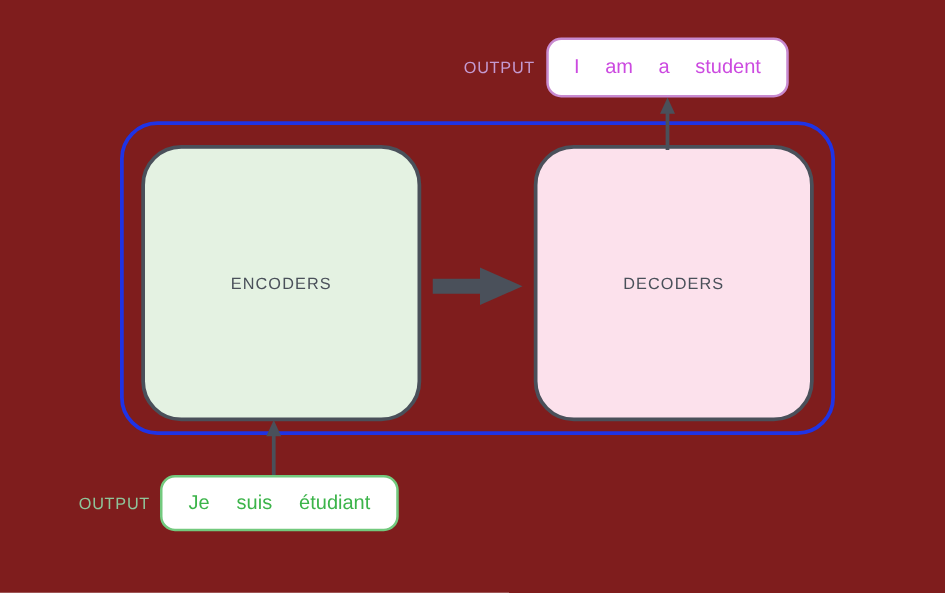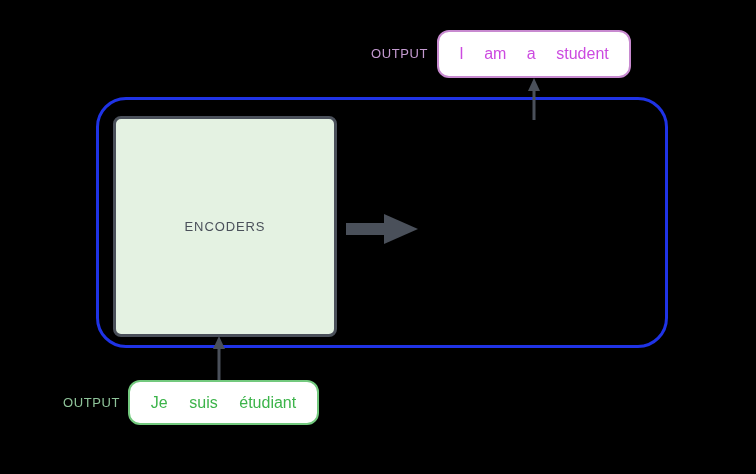--- a/index.html
+++ b/index.html
@@ -10,21 +10,21 @@
     width: 756px;
     height: 474px;
     background: #ffffff;
     font-family: "Liberation Sans", sans-serif;
     overflow: hidden;
   }
   #canvas {
     position: relative;
     width: 756px;
     height: 474px;
-    background: #000000;
+    background: #7f1d1d;
   }
 
   
   .outer-container {
     position: absolute;
     left: 96px;
     top: 97px;
     width: 572px;
     height: 251px;
     border: 3px solid #1f33e6;
@@ -32,21 +32,21 @@
     box-sizing: border-box;
     background: transparent;
     z-index: 2;
   }
 
   
   .stage-box {
     position: absolute;
     box-sizing: border-box;
     border: 3px solid #4a505a;
-    border-radius: 8px;
+    border-radius: 32px;
     display: flex;
     align-items: center;
     justify-content: center;
     z-index: 3;
   }
   .stage-label {
     font-size: 13px;
     letter-spacing: 0.9px;
     color: #4a505a;
     font-weight: 400;
@@ -176,20 +176,23 @@
     <line x1="11" y1="44" x2="11" y2="13" stroke="#4a505a" stroke-width="3"></line>
     <polygon points="11,2 5,15 17,15" fill="#4a505a"></polygon>
   </svg>
 
   <div class="outer-container"></div>
 
   <div class="stage-box encoders-box">
     <span class="stage-label">ENCODERS</span>
   </div>
 
+  <div class="stage-box decoders-box">
+    <span class="stage-label">DECODERS</span>
+  </div>
 
   <svg class="center-arrow" viewBox="0 0 74 34">
     <rect x="0" y="11" width="44" height="12" fill="#4a505a"></rect>
     <polygon points="38,2 72,17 38,32" fill="#4a505a"></polygon>
   </svg>
 
   <svg class="v-arrow input-arrow" viewBox="0 0 22 50">
     <line x1="11" y1="50" x2="11" y2="13" stroke="#4a505a" stroke-width="3"></line>
     <polygon points="11,2 5,15 17,15" fill="#4a505a"></polygon>
   </svg>

